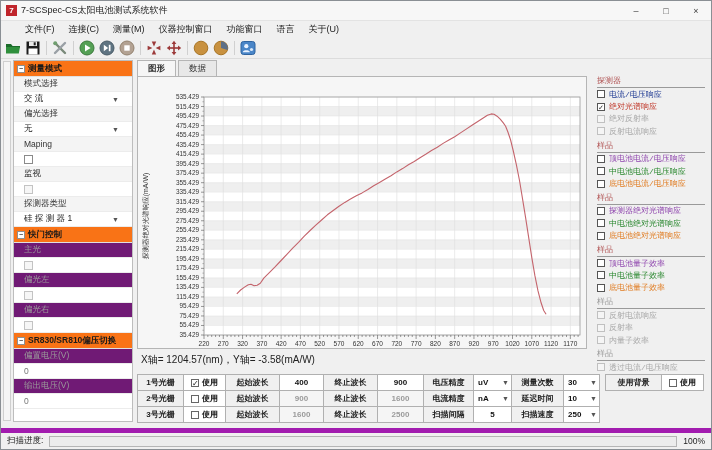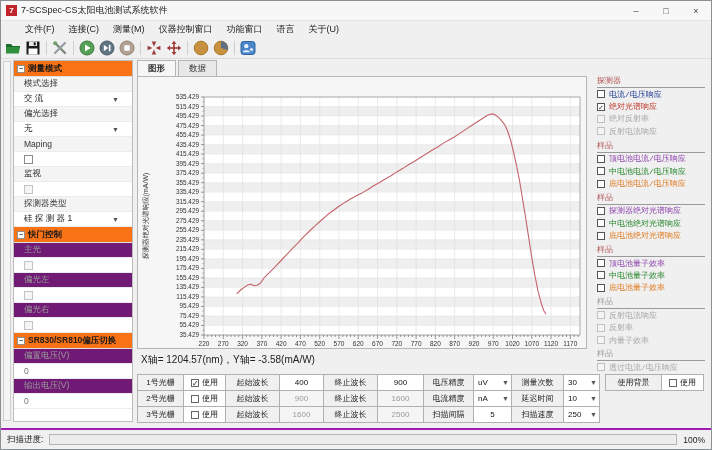--- a/index.html
+++ b/index.html
@@ -48,29 +48,29 @@
   
   .right-panel { position:absolute; left:590px; top:70px; width:118px; height:312px; padding:2px 4px 0 6px; font-size:8px; overflow:hidden;font-family:Liberation Mono, monospace; }
   .rp-title { font-size:8px; padding:1px 0; border-bottom:1px solid #9a9a9a; margin-top:1px; }
   .rp-item { display:flex; align-items:center; gap:4px; height:12.4px; }
   .rp-cb { width:8px; height:8px; border:1px solid #555; background:#fff; flex:none; font-size:8px; line-height:7px; text-align:center; color:#222; }
   .rp-cb.dis { border-color:#c0c0c0; background:#f5f5f5; }
 
   
   .btable { position:absolute; left:137px; top:374px; width:570px; }
   .btr { display:grid; grid-template-columns:46px 42px 54px 44px 54px 46px 50px 38px 52px 36px 6px 56px 42px; height:16px; }
-  .bc { border:1px solid #b0b0b0; margin-left:-1px; margin-top:-1px; font-size:8px; display:flex; align-items:center; justify-content:center; background:#fff; color:#111; overflow:hidden; }
+  .bc { border:1px solid #b0b0b0; margin-left:-1px; margin-top:-1px; font-size:8px; display:flex; align-items:center; justify-content:center; background:#fff; color:#111; overflow:hidden;font-weight:bold; }
   .bc.lbl { background:#f0f0f0; color:#222; }
   .bc.dis { background:#f5f5f5; color:#9a9a9a; }
   .bc.sel { justify-content:space-between; padding:0 2px 0 4px; }
   .bc.gap,.bc.empty { border:none; background:transparent; }
   .bcb { width:8px; height:8px; border:1px solid #666; background:#fff; margin-right:3px; font-size:8px; line-height:7px; text-align:center; }
 
   
-  .statusbar { position:absolute; left:0; right:0; bottom:0; height:21px; background:#f0f0f0; border-top:2px solid #a21caf; display:flex; align-items:center; padding:0 6px; gap:6px; }
+  .statusbar { position:absolute; left:0; right:0; bottom:0; height:21px; background:#f0f0f0; border-top:5px solid #a21caf; display:flex; align-items:center; padding:0 6px; gap:6px; }
   .sb-label { font-size:8.5px; color:#222; white-space:nowrap; }
   .sb-track { flex:1; height:11px; border:1px solid #b5b5b5; background:#ececec; }
   .sb-pct { font-size:8.5px; color:#222; }
 
   svg text { font-family:"Liberation Sans","DejaVu Sans",sans-serif; }
 </style>
 </head>
 <body>
 
 <div class="window">

